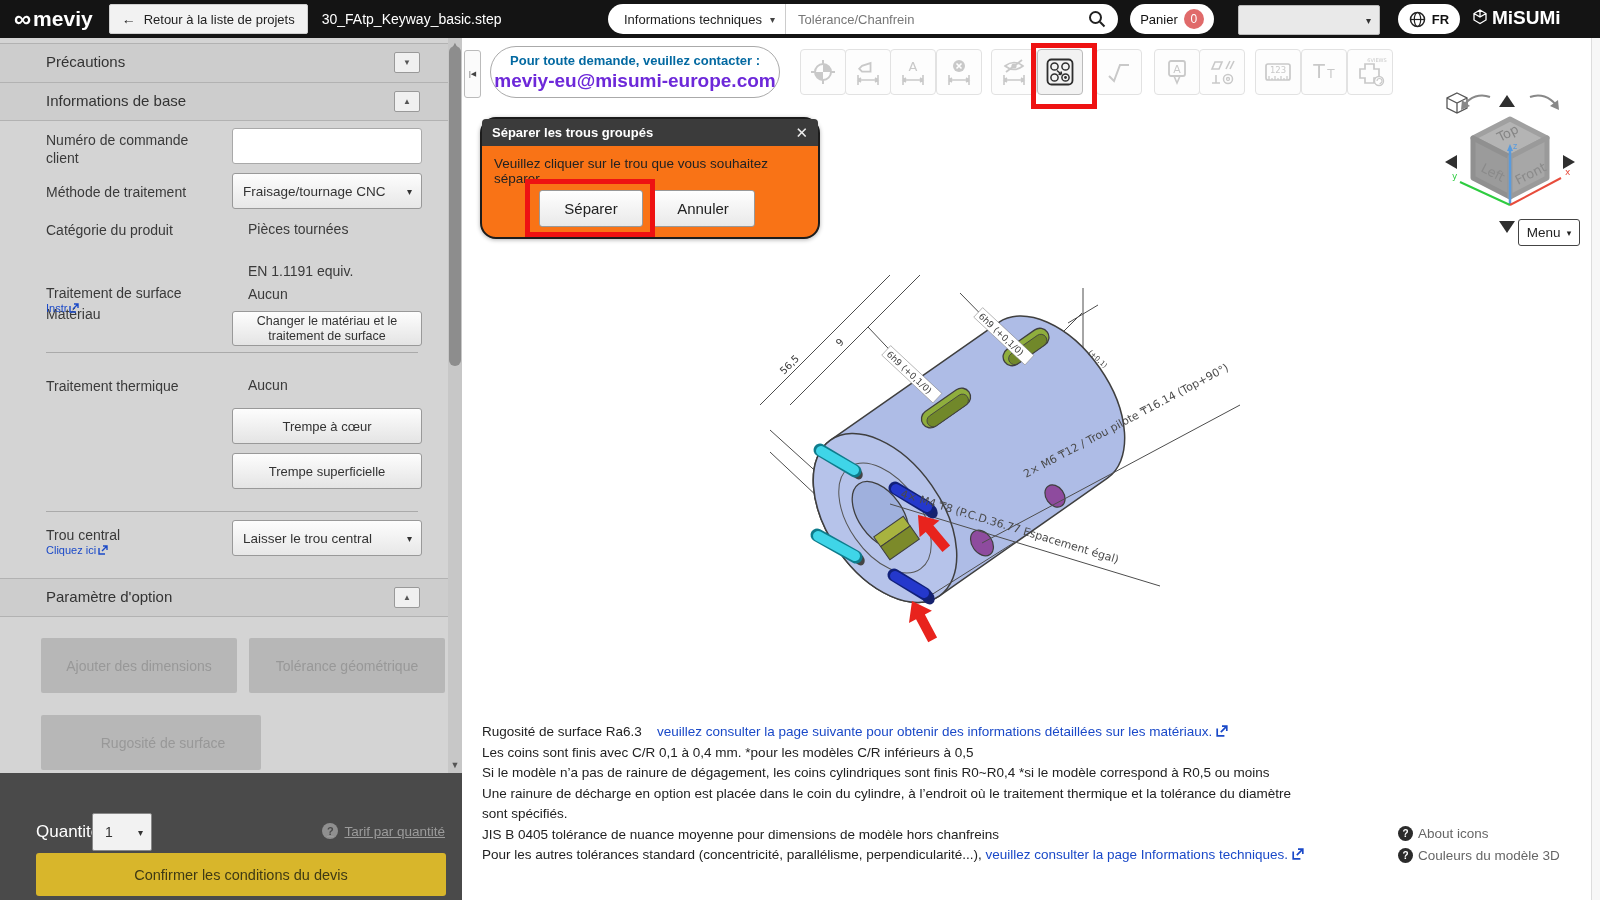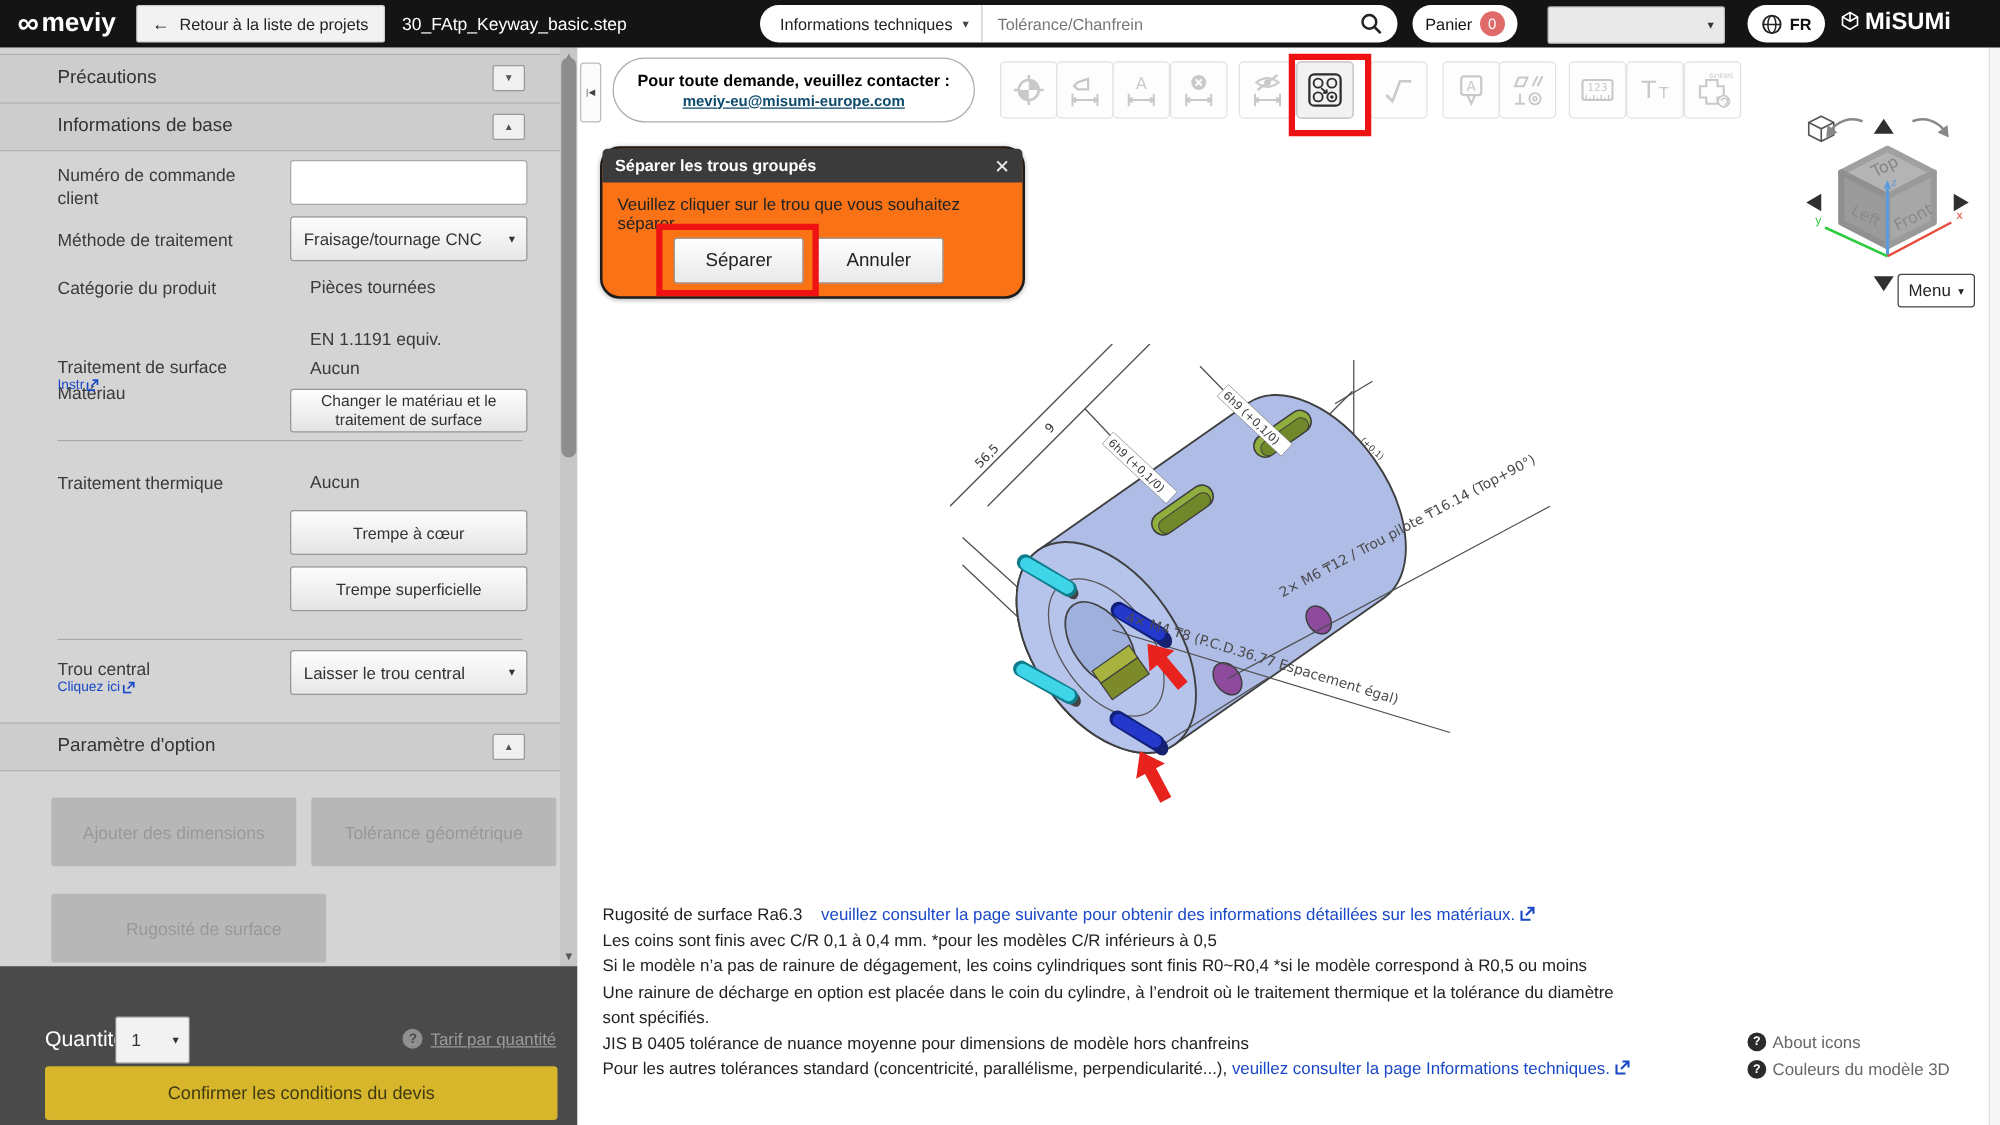--- a/index.html
+++ b/index.html
@@ -68,22 +68,22 @@
   .qmark{display:inline-flex;width:16px;height:16px;border-radius:50%;background:#8f8f8f;color:#4a4a4a;
          font-size:11px;font-weight:bold;align-items:center;justify-content:center;text-decoration:none;}
   .confirmbtn{position:absolute;left:36px;top:80px;width:410px;height:43px;background:#d8b62b;border-radius:3px;
               color:#3f3a14;font-size:14.5px;display:flex;align-items:center;justify-content:center;cursor:pointer;}
   
   .main{position:absolute;left:462px;top:38px;width:1138px;height:862px;background:#fff;}
   .maincoll{position:absolute;left:2px;top:12px;width:15px;height:46px;background:#fbfbfb;border:1px solid #bbb;
             border-radius:3px;font-size:7px;color:#444;display:flex;align-items:center;justify-content:center;cursor:pointer;}
   .contact{position:absolute;left:28px;top:8px;width:288px;height:50px;border:1px solid #aaa;border-radius:27px;
            display:flex;flex-direction:column;align-items:center;justify-content:center;gap:2px;}
-  .contact .l1{font-size:13px;font-weight:bold;color:#000000;}
-  .contact .l2{font-size:12px;font-weight:bold;color:#0c4a6e;cursor:pointer;text-decoration:underline;}
+  .contact .l1{font-size:13px;font-weight:bold;color:#0369a1;}
+  .contact .l2{font-size:19px;font-weight:bold;color:#6d28d9;cursor:pointer;}
   .tbtn{position:absolute;top:11px;width:44px;height:44px;background:#fdfdfd;border:1px solid #e2e2e2;
         border-radius:4px;display:flex;align-items:center;justify-content:center;cursor:pointer;}
   .tbtn.active{background:#f2f2f2;border:1px solid #bbb;}
   .redbox{position:absolute;border:5px solid #ee1212;z-index:20;pointer-events:none;}
   
   .dialog{position:absolute;left:18px;top:79px;width:336px;height:118px;background:#f97316;border:2px solid #1c1c1c;
           border-radius:16px;z-index:10;box-shadow:0 1px 4px rgba(0,0,0,.3);text-decoration:underline;}
   .dlghead{position:absolute;left:0;top:0;width:100%;height:27px;background:#3b3b3b;border-radius:4px 4px 0 0;
            display:flex;align-items:center;}
   .dlghead .t{color:#fff;font-size:13px;font-weight:bold;margin-left:10px;}

